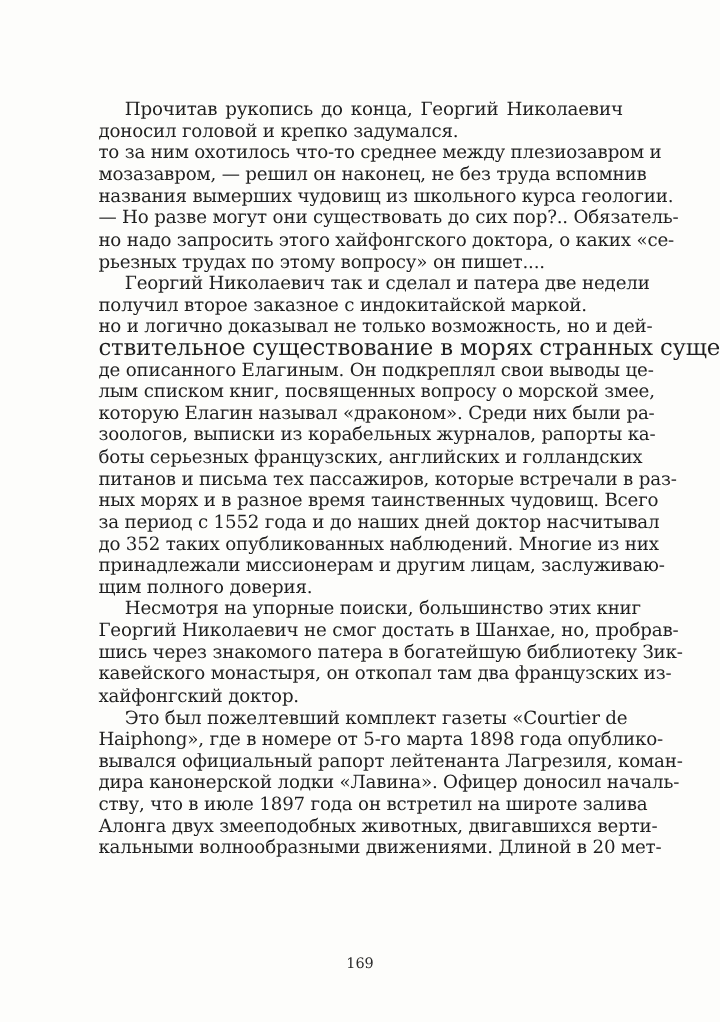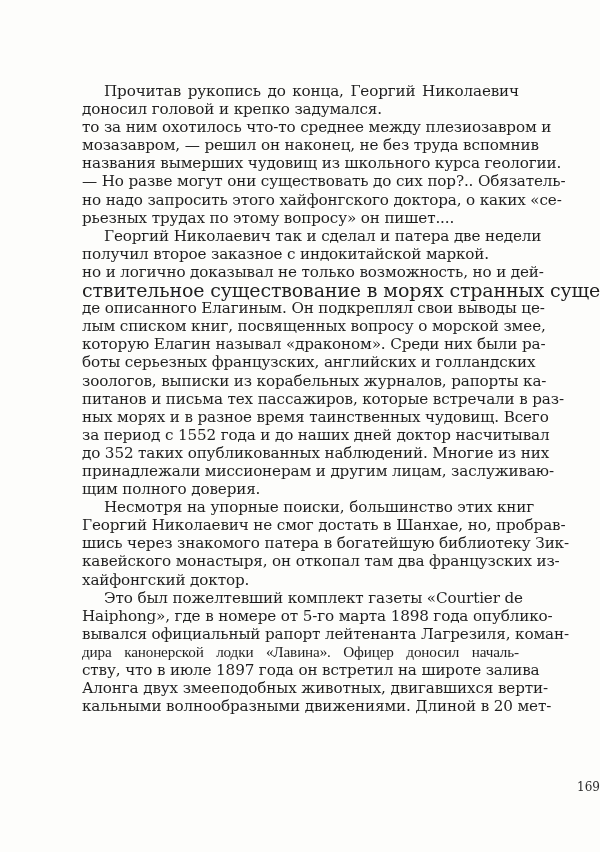--- a/index.html
+++ b/index.html
@@ -24,23 +24,23 @@
     font-size: 15.2px;
     white-space: nowrap;
     text-align: justify;
     text-align-last: justify;
     letter-spacing: -0.15px;
   }
   .line.indent { padding-left: 22px; }
   .line.last { text-align-last: left; }
   .page-number {
     position: absolute;
-    top: 780px;
+    top: 796px;
     left: 0; width: 600px;
-    text-align: right;
+    text-align: center;
     font-size: 12px;
     color: #2a2a2a;
   }
 </style>
 </head>
 <body>
 
 <div class="page-text" id="page-text">
     <span class="line indent" style="height: 18.1053px; line-height: 18.1053px; font-size: 15.2px;">Прочитав рукопись до конца, Георгий Николаевич</span>
     <span class="line last" style="height: 18.1053px; line-height: 18.1053px; font-size: 15.2px;">доносил головой и крепко задумался.</span>
@@ -50,34 +50,34 @@
     <span class="line" style="height: 18.1053px; line-height: 18.1053px; font-size: 15.2px;">— Но разве могут они существовать до сих пор?.. Обязатель-</span>
     <span class="line" style="height: 18.1053px; line-height: 18.1053px; font-size: 15.2px;">но надо запросить этого хайфонгского доктора, о каких «се-</span>
     <span class="line last" style="height: 18.1053px; line-height: 18.1053px; font-size: 15.2px;">рьезных трудах по этому вопросу» он пишет....</span>
     <span class="line indent" style="height: 18.1053px; line-height: 18.1053px; font-size: 15.2px;">Георгий Николаевич так и сделал и патера две недели</span>
     <span class="line last" style="height: 18.1053px; line-height: 18.1053px; font-size: 15.2px;">получил второе заказное с индокитайской маркой.</span>
     <span class="line" style="height: 18.1053px; line-height: 18.1053px; font-size: 15.2px;">но и логично доказывал не только возможность, но и дей-</span>
     <span class="line" style="height: 18.1053px; line-height: 18.1053px; font-size: 19px;">ствительное существование в морях странных существ, вро-</span>
     <span class="line" style="height: 18.1053px; line-height: 18.1053px; font-size: 15.2px;">де описанного Елагиным. Он подкреплял свои выводы це-</span>
     <span class="line" style="height: 18.1053px; line-height: 18.1053px; font-size: 15.2px;">лым списком книг, посвященных вопросу о морской змее,</span>
     <span class="line" style="height: 18.1053px; line-height: 18.1053px; font-size: 15.2px;">которую Елагин называл «драконом». Среди них были ра-</span>
+    <span class="line" style="height: 18.1053px; line-height: 18.1053px; font-size: 15.2px;">зоологов, выписки из корабельных журналов, рапорты ка-</span>
     <span class="line" style="height: 18.1053px; line-height: 18.1053px; font-size: 15.2px;">боты серьезных французских, английских и голландских</span>
-    <span class="line" style="height: 18.1053px; line-height: 18.1053px; font-size: 15.2px;">зоологов, выписки из корабельных журналов, рапорты ка-</span>
     <span class="line" style="height: 18.1053px; line-height: 18.1053px; font-size: 15.2px;">питанов и письма тех пассажиров, которые встречали в раз-</span>
     <span class="line" style="height: 18.1053px; line-height: 18.1053px; font-size: 15.2px;">ных морях и в разное время таинственных чудовищ. Всего</span>
     <span class="line" style="height: 18.1053px; line-height: 18.1053px; font-size: 15.2px;">за период с 1552 года и до наших дней доктор насчитывал</span>
     <span class="line" style="height: 18.1053px; line-height: 18.1053px; font-size: 15.2px;">до 352 таких опубликованных наблюдений. Многие из них</span>
     <span class="line" style="height: 18.1053px; line-height: 18.1053px; font-size: 15.2px;">принадлежали миссионерам и другим лицам, заслуживаю-</span>
     <span class="line last" style="height: 18.1053px; line-height: 18.1053px; font-size: 15.2px;">щим полного доверия.</span>
     <span class="line indent" style="height: 18.1053px; line-height: 18.1053px; font-size: 15.2px;">Несмотря на упорные поиски, большинство этих книг</span>
     <span class="line" style="height: 18.1053px; line-height: 18.1053px; font-size: 15.2px;">Георгий Николаевич не смог достать в Шанхае, но, пробрав-</span>
     <span class="line" style="height: 18.1053px; line-height: 18.1053px; font-size: 15.2px;">шись через знакомого патера в богатейшую библиотеку Зик-</span>
     <span class="line" style="height: 18.1053px; line-height: 18.1053px; font-size: 15.2px;">кавейского монастыря, он откопал там два французских из-</span>
     <span class="line last" style="height: 18.1053px; line-height: 18.1053px; font-size: 15.2px;">хайфонгский доктор.</span>
     <span class="line indent" style="height: 18.1053px; line-height: 18.1053px; font-size: 15.2px;">Это был пожелтевший комплект газеты «Courtier de</span>
     <span class="line" style="height: 18.1053px; line-height: 18.1053px; font-size: 15.2px;">Haiphong», где в номере от 5-го марта 1898 года опублико-</span>
     <span class="line" style="height: 18.1053px; line-height: 18.1053px; font-size: 15.2px;">вывался официальный рапорт лейтенанта Лагрезиля, коман-</span>
-    <span class="line" style="height: 18.1053px; line-height: 18.1053px; font-size: 15.2px; font-family: Liberation Serif, serif;">дира канонерской лодки «Лавина». Офицер доносил началь-</span>
+    <span class="line" style="height: 18.1053px; line-height: 18.1053px; font-size: 15.2px;">дира канонерской лодки «Лавина». Офицер доносил началь-</span>
     <span class="line" style="height: 18.1053px; line-height: 18.1053px; font-size: 15.2px;">ству, что в июле 1897 года он встретил на широте залива</span>
     <span class="line" style="height: 18.1053px; line-height: 18.1053px; font-size: 15.2px;">Алонга двух змееподобных животных, двигавшихся верти-</span>
     <span class="line" style="height: 18.1053px; line-height: 18.1053px; font-size: 15.2px;">кальными волнообразными движениями. Длиной в 20 мет-</span>
   </div>
 <div class="page-number">169</div>
 
 </body></html>

